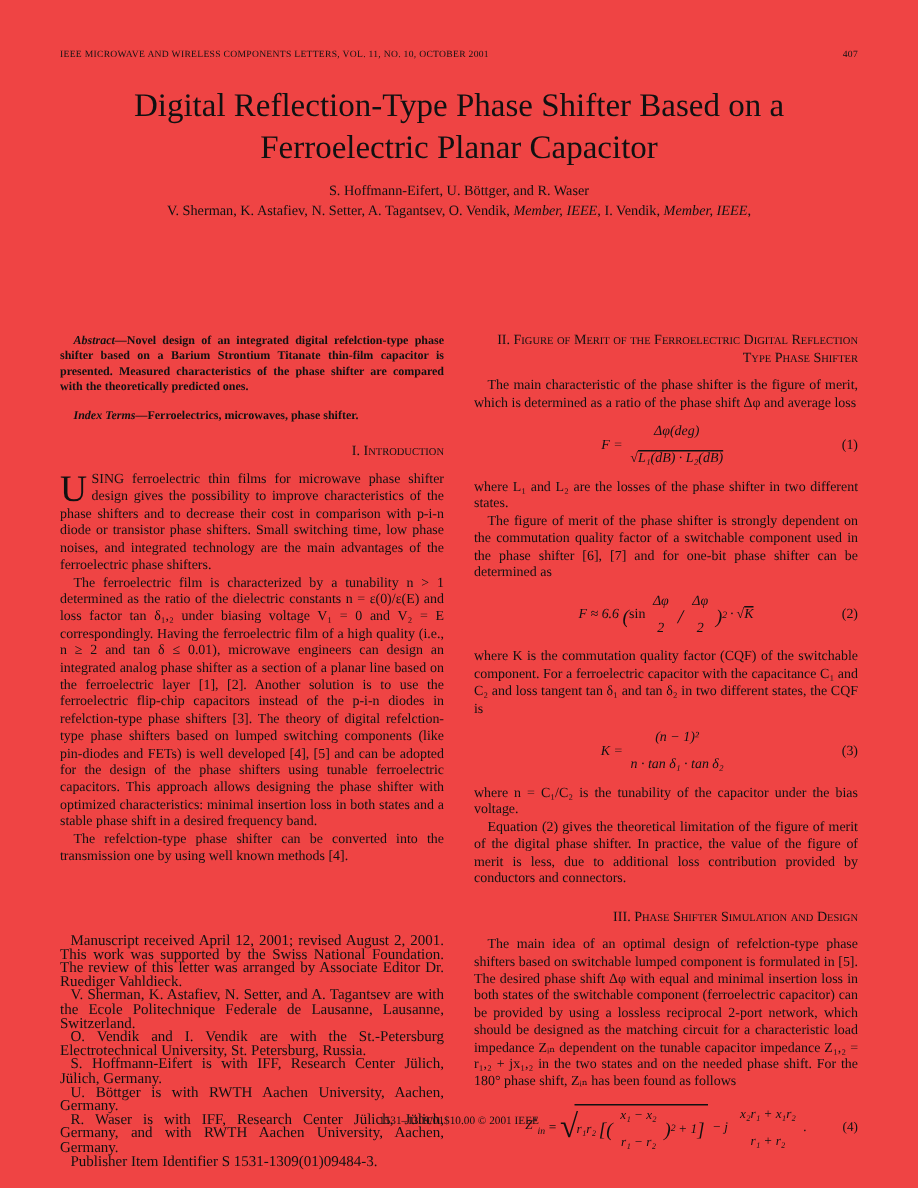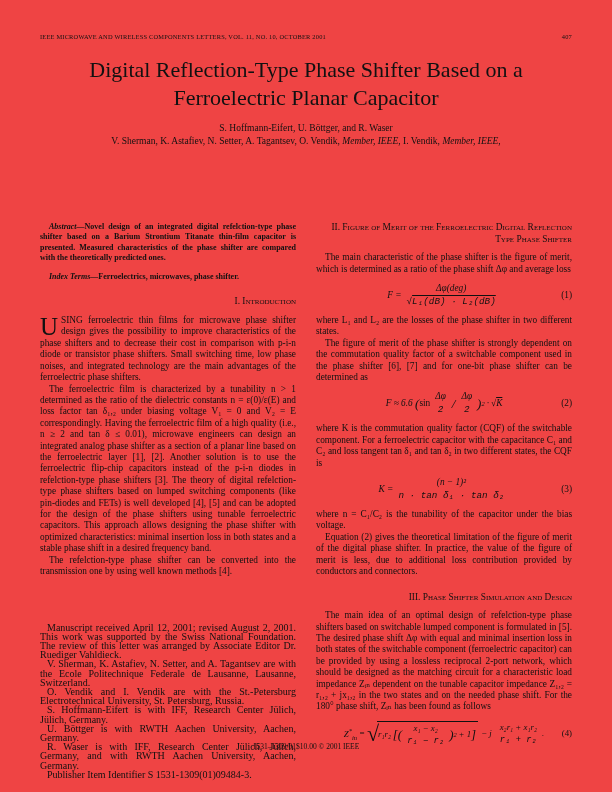--- a/index.html
+++ b/index.html
@@ -25,21 +25,21 @@
   h3{font-size:9.4px;line-height:11.6px;font-weight:normal;font-variant:small-caps;text-align:right;margin:14px 0 7px 0;}
   .col p.body{margin:0;text-indent:9px;}
   .col p.noindent{text-indent:0;margin:0;}
   .dropcap{float:left;font-size:25px;line-height:21px;padding:1px 3px 0 0;}
 
   
   .eq{display:flex;align-items:center;justify-content:center;position:relative;margin:8px 0;font-style:italic;font-size:9.3px;line-height:11px;text-align:center;}
   .eq .eqnum{position:absolute;right:0;font-style:normal;}
   .frac{display:inline-flex;flex-direction:column;align-items:center;vertical-align:middle;margin:0 2px;text-align:center;}
   .frac .fn{display:block;padding:0 3px;}
-  .frac .fd{display:block;border-top:2px solid #ef4444;padding:0 3px;font-family:Liberation Mono, monospace;}
+  .frac .fd{display:block;border-top:7px solid #ef4444;padding:0 3px;}
   .ol{text-decoration:overline;}
   .rad{font-style:normal;}
   .bigp{font-size:13px;}
   sup{font-size:6.5px;}
   sub{font-size:6.5px;}
   .radbig{font-size:22px;line-height:0;font-style:normal;margin-right:-2px;vertical-align:middle;}
   .sqrtarg{display:inline-flex;align-items:center;border-top:1px solid #111;padding:1px 2px 0 1px;}
   .slash{font-size:13px;margin:0 1px;}
 
   

